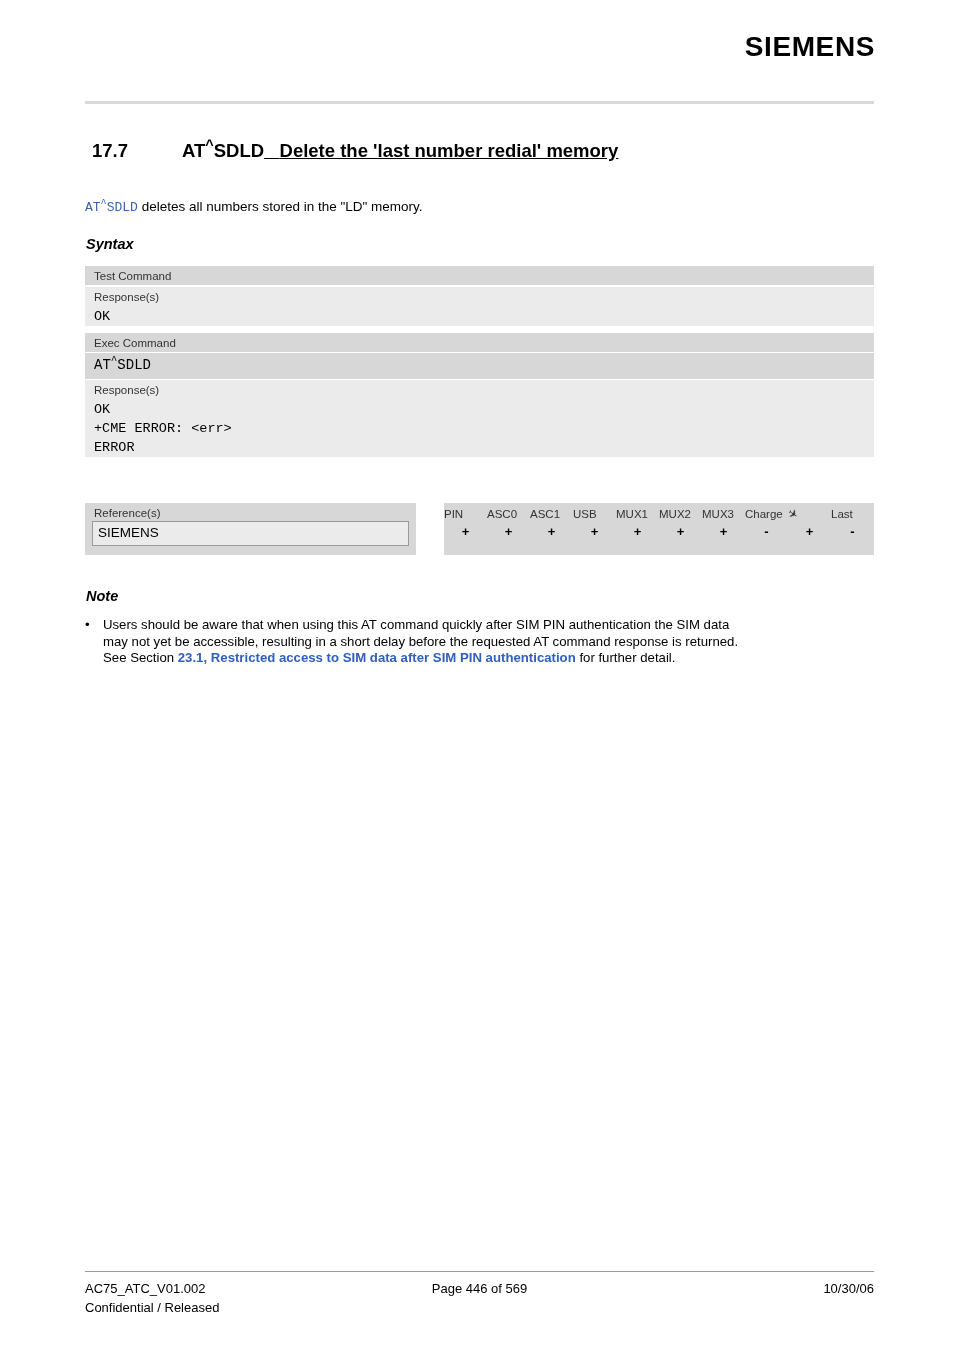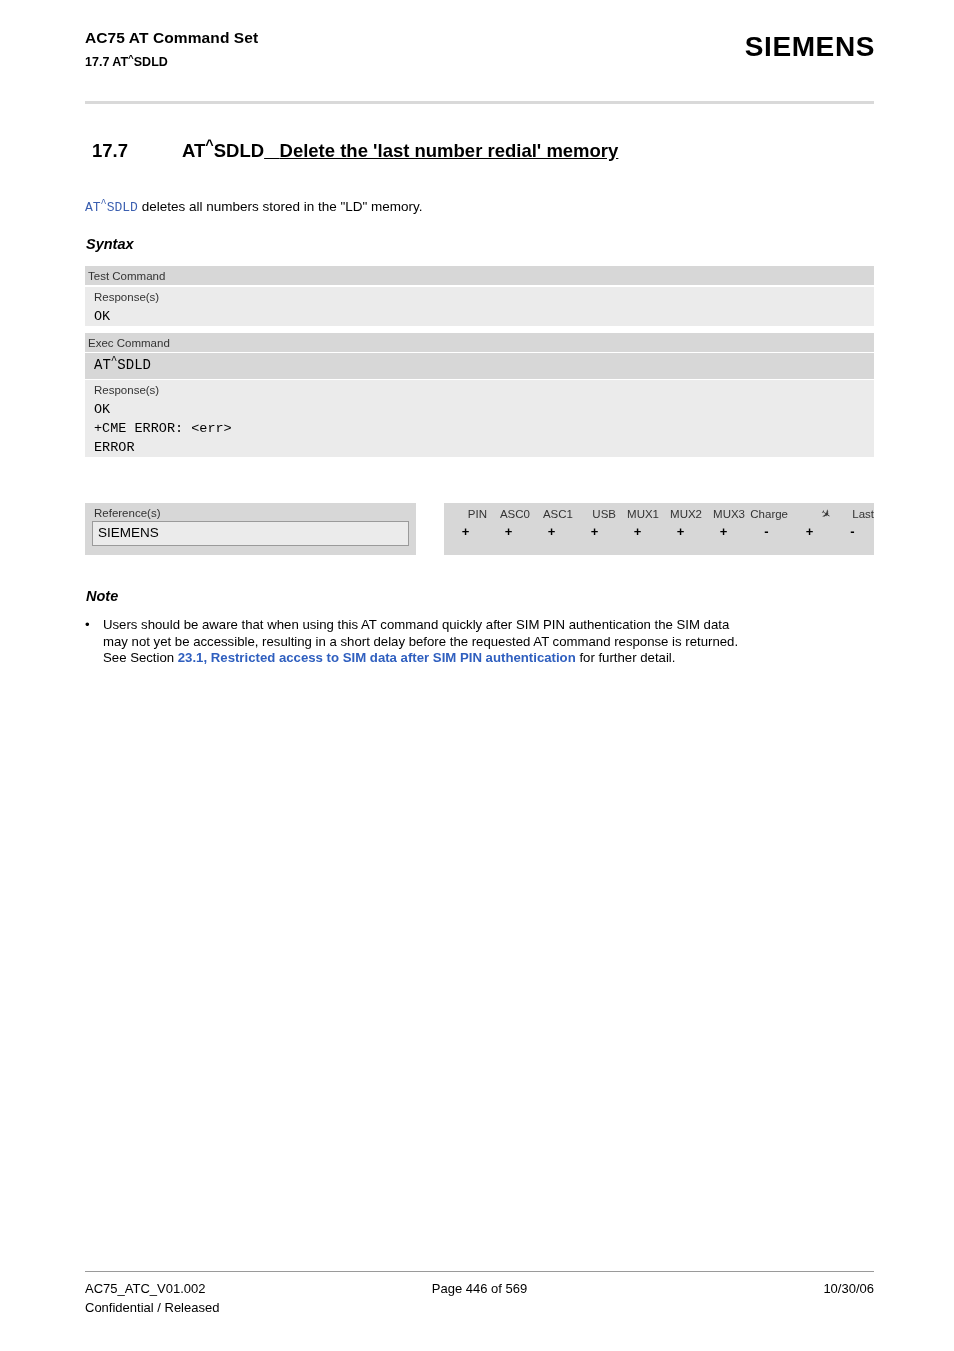--- a/index.html
+++ b/index.html
@@ -107,21 +107,21 @@
   
   .syn {
     position: absolute;
     left: 85px;
     top: 266px;
     width: 789px;
   }
   .row-head {
     background: #d7d7d7;
     border-bottom: 1px solid #ffffff;
-    padding: 4px 9px 3px 3px;
+    padding: 4px 9px 3px 9px;
     font-size: 11.5px;
     color: #333333;
   }
   .row-cmd {
     background: #d7d7d7;
     padding: 1px 9px 6px 9px;
     font-size: 14px;
   }
   .row-sub {
     background: #ebebeb;
@@ -181,21 +181,21 @@
   .sup-table {
     width: 100%;
     border-collapse: collapse;
     table-layout: fixed;
   }
   .sup-table th {
     font-size: 11.5px;
     font-weight: normal;
     color: #333333;
     padding: 5px 0 2px 0;
-    text-align: right;
+    text-align: left;
   }
   .sup-table td {
     font-size: 13px;
     font-weight: bold;
     text-align: center;
     padding: 2px 0 6px 0;
   }
   .plane-icon {
     display: inline-block;
     font-size: 12px;
@@ -256,24 +256,20 @@
   .ftr-l { position: absolute; left: 0; }
   .ftr-c { position: absolute; left: 0; width: 789px; text-align: center; }
   .ftr-r { position: absolute; right: 0; }
 </style>
 </head>
 <body>
 
 <div class="page">
 
   <div class="hdr">
-    <div class="hdr-left">
-      <div class="hdr-title">AC75 AT Command Set</div>
-      <div class="hdr-sub">17.7 AT<span class="sup">^</span>SDLD</div>
-    </div>
     <div class="hdr-logo">SIEMENS</div>
   </div>
   <div class="hdr-rule"></div>
 
   <div class="sec-head">
     <span class="sec-num">17.7</span><span class="sec-cmd">AT<span class="sup">^</span>SDLD</span>&nbsp;&nbsp;&nbsp;<span>Delete the 'last number redial' memory</span>
   </div>
 
   <div class="intro">
     <span class="cmdblue">AT<span class="sup">^</span>SDLD</span><span> deletes all numbers stored in the "LD" memory.</span>

